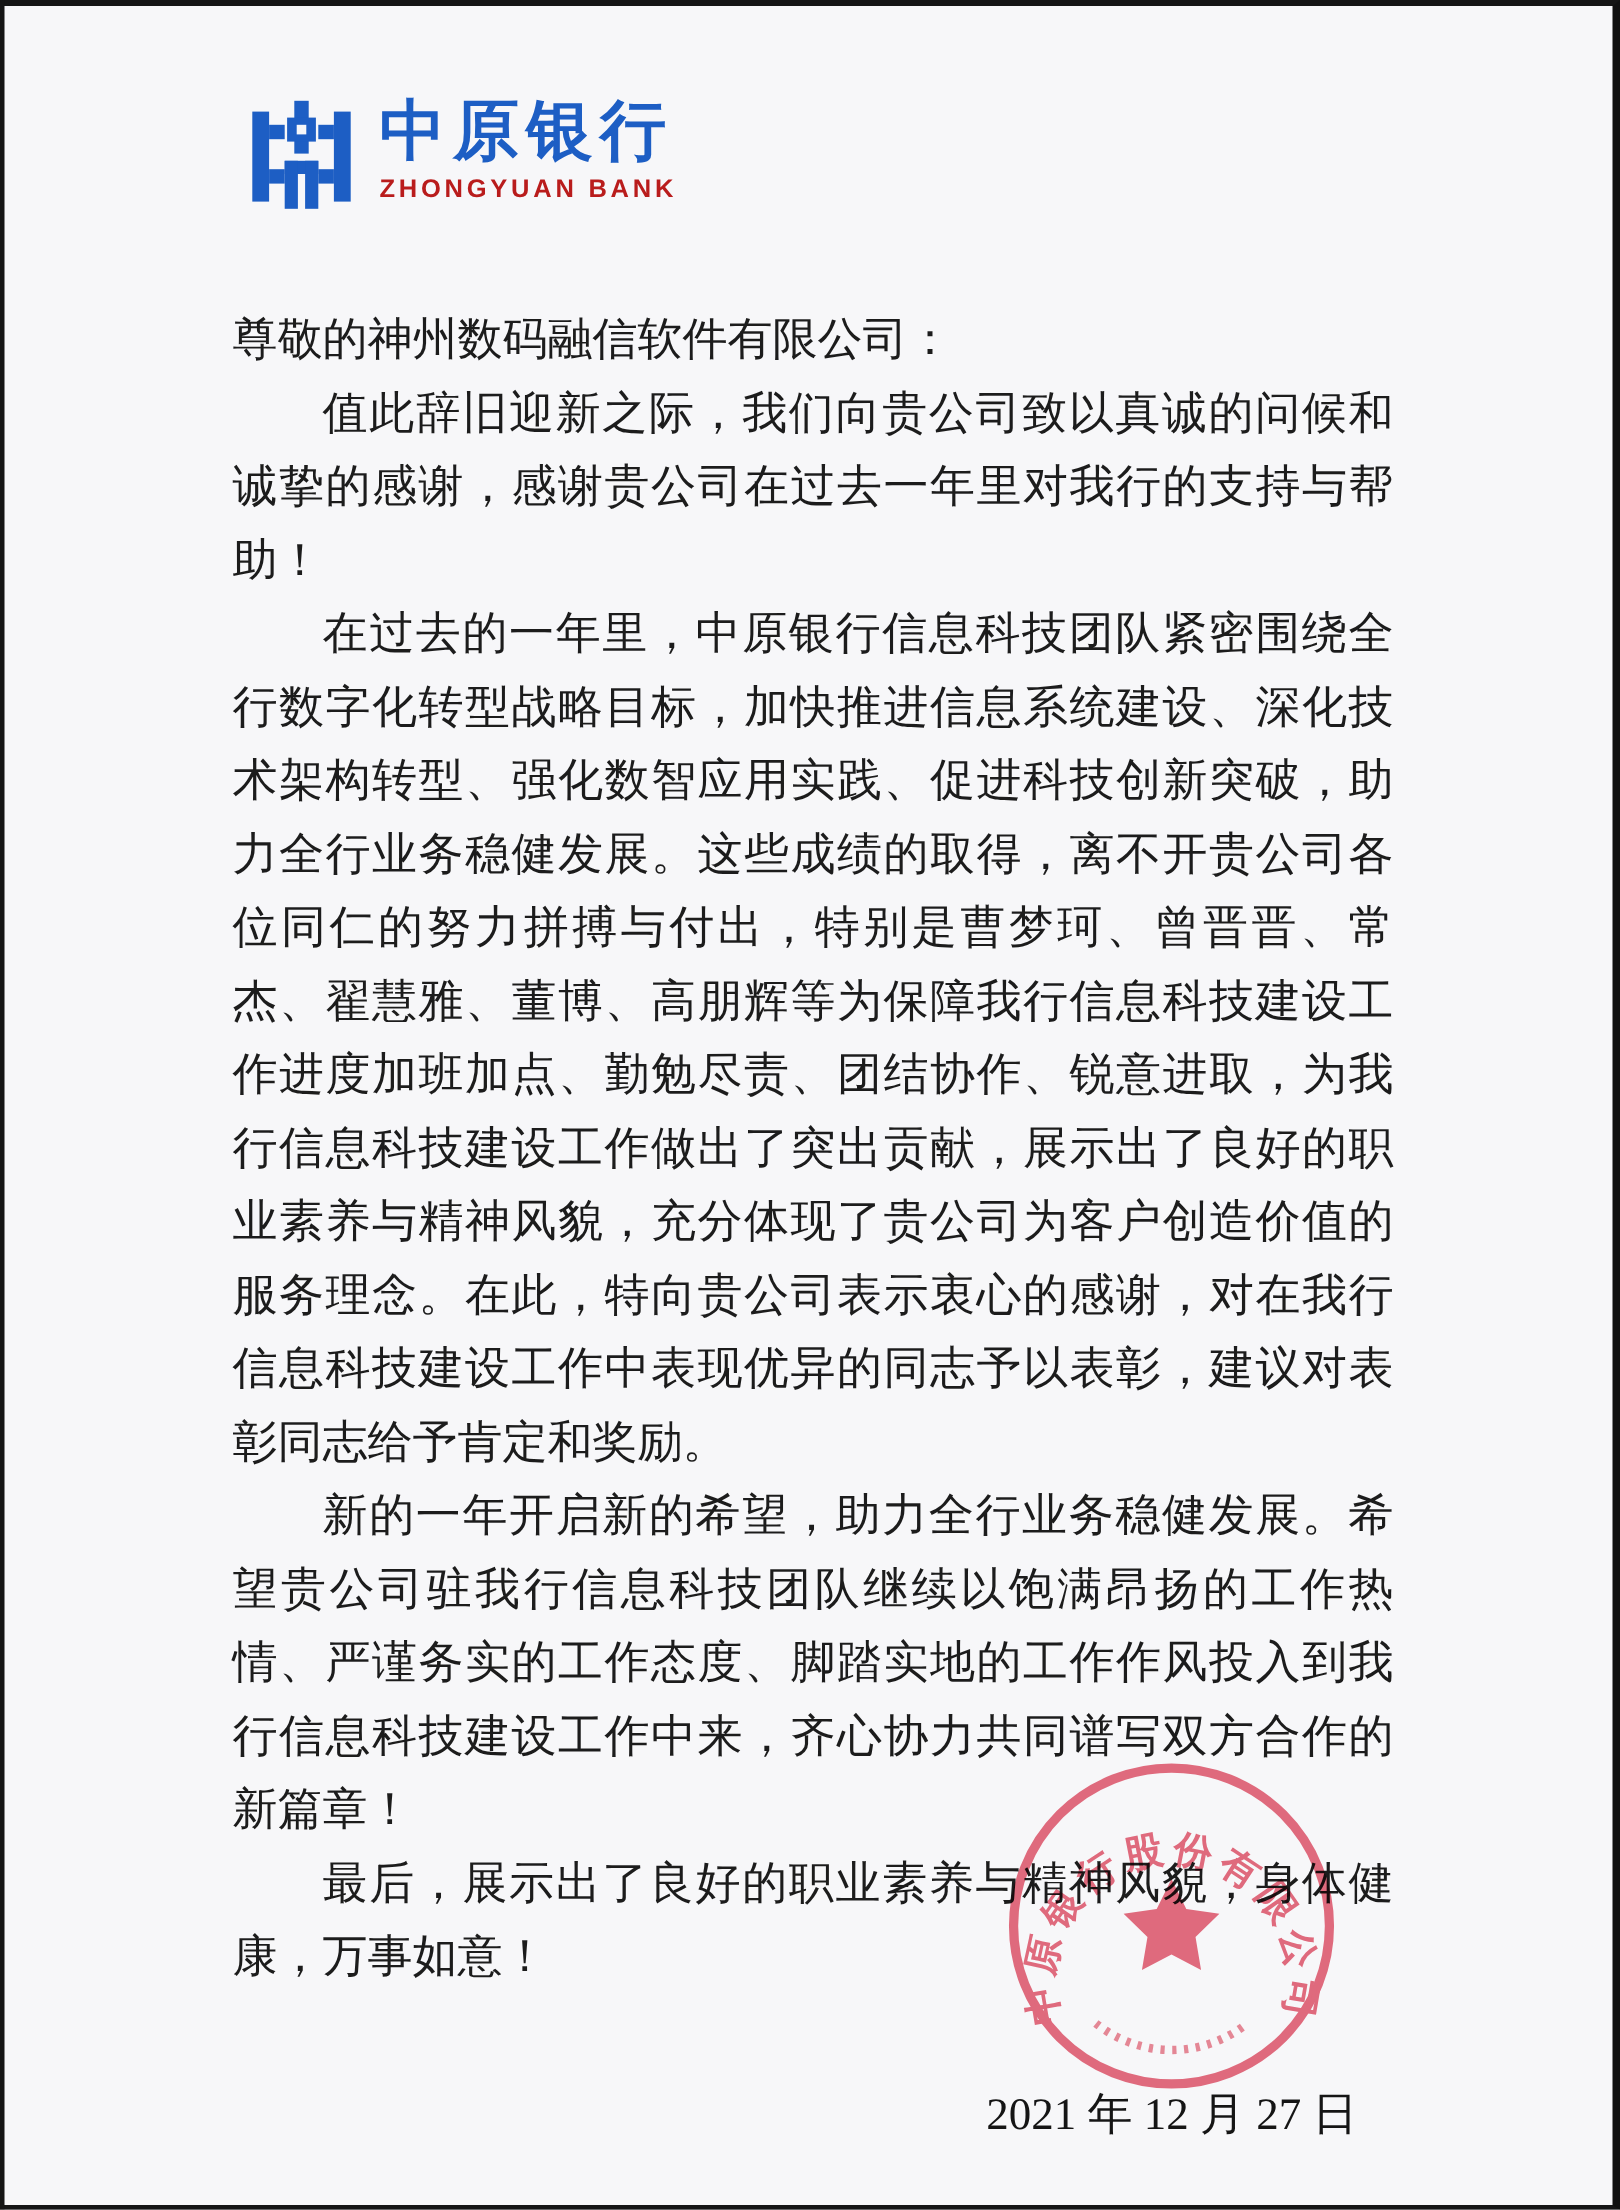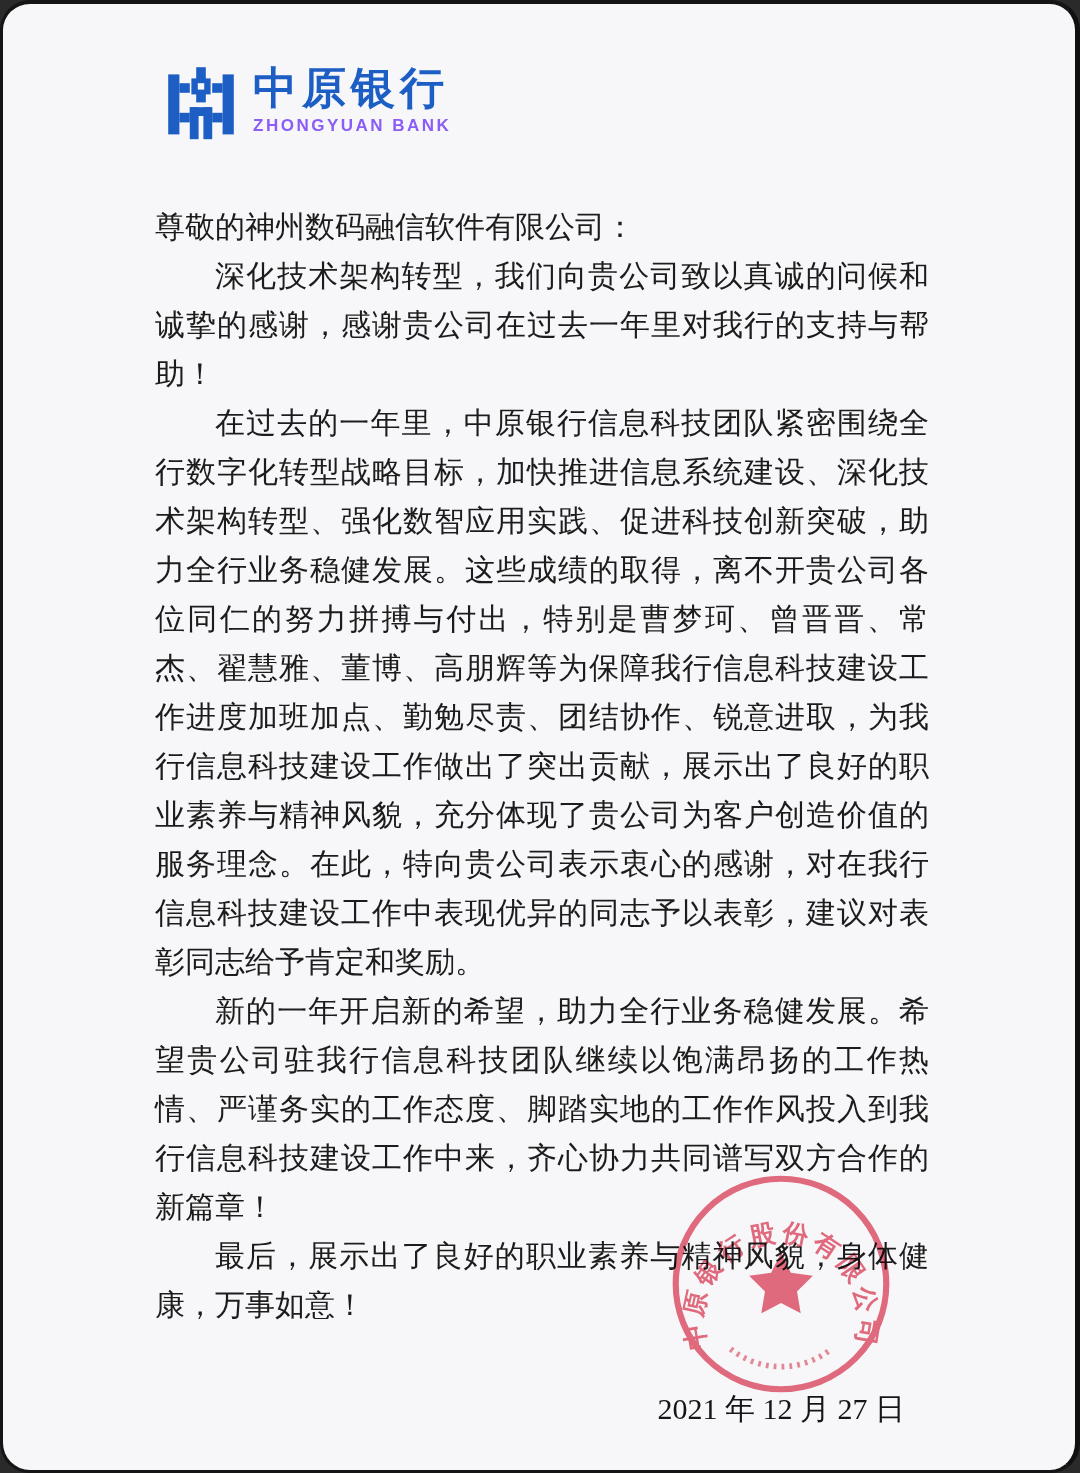--- a/index.html
+++ b/index.html
@@ -9,21 +9,20 @@
     width: 1080px;
     height: 1473px;
     background: #f7f7f9;
     border-top: 4px solid #151515;
     border-left: 3px solid #151515;
     border-right: 5px solid #101010;
     border-bottom: 3px solid #151515;
     overflow: hidden;
     font-family: "Liberation Serif", "DejaVu Serif", serif;
     color: #1c1c1c;
-    border-radius: 30px;
   }
 
   
   .letterhead {
     display: flex;
     align-items: flex-start;
     padding: 58px 0 0 158px;
     height: 148px;
   }
   .logo-icon { width: 80px; height: 84px; flex: 0 0 auto; }
@@ -35,21 +34,21 @@
     letter-spacing: 5px;
     line-height: 48px;
     color: #1d5ec4;
   }
   .logo-en {
     font-family: "Liberation Sans", sans-serif;
     font-size: 17px;
     font-weight: bold;
     letter-spacing: 2.5px;
     margin-top: 4px;
-    color: #8b5cf6;
+    color: #b91c1c;
   }
 
   
   .letter-title {
     margin-top: 2px;
     text-align: center;
     font-size: 47px;
     font-weight: bold;
     letter-spacing: 1.2em;
     text-indent: 1.2em; 
@@ -117,21 +116,21 @@
     </svg>
     <div class="logo-text">
       <div class="logo-cn">中原银行</div>
       <div class="logo-en">ZHONGYUAN BANK</div>
     </div>
   </div>
 
 
   <div class="letter-body">
     <p>尊敬的神州数码融信软件有限公司：</p>
-    <p class="indent">深化技术架构转型，我们向贵公司致以真诚的问候和诚挚的感谢，感谢贵公司在过去一年里对我行的支持与帮助！</p>
+    <p class="indent">值此辞旧迎新之际，我们向贵公司致以真诚的问候和诚挚的感谢，感谢贵公司在过去一年里对我行的支持与帮助！</p>
     <p class="indent">在过去的一年里，中原银行信息科技团队紧密围绕全行数字化转型战略目标，加快推进信息系统建设、深化技术架构转型、强化数智应用实践、促进科技创新突破，助力全行业务稳健发展。这些成绩的取得，离不开贵公司各位同仁的努力拼搏与付出，特别是曹梦珂、曾晋晋、常杰、翟慧雅、董博、高朋辉等为保障我行信息科技建设工作进度加班加点、勤勉尽责、团结协作、锐意进取，为我行信息科技建设工作做出了突出贡献，展示出了良好的职业素养与精神风貌，充分体现了贵公司为客户创造价值的服务理念。在此，特向贵公司表示衷心的感谢，对在我行信息科技建设工作中表现优异的同志予以表彰，建议对表彰同志给予肯定和奖励。</p>
     <p class="indent">新的一年开启新的希望，助力全行业务稳健发展。希望贵公司驻我行信息科技团队继续以饱满昂扬的工作热情、严谨务实的工作态度、脚踏实地的工作作风投入到我行信息科技建设工作中来，齐心协力共同谱写双方合作的新篇章！</p>
     <p class="indent">最后，展示出了良好的职业素养与精神风貌，身体健康，万事如意！</p>
   </div>
 
   <div class="letter-date">2021 年 12 月 27 日</div>
 
   <svg class="seal" viewBox="0 0 200 200" aria-hidden="true">
     <circle cx="100" cy="100" r="94" fill="none" stroke="#e4596e" stroke-width="5.5"></circle>
     <path id="sealArc" d="M 31,144 A 70,70 0 1 1 169,144" fill="none"></path>

